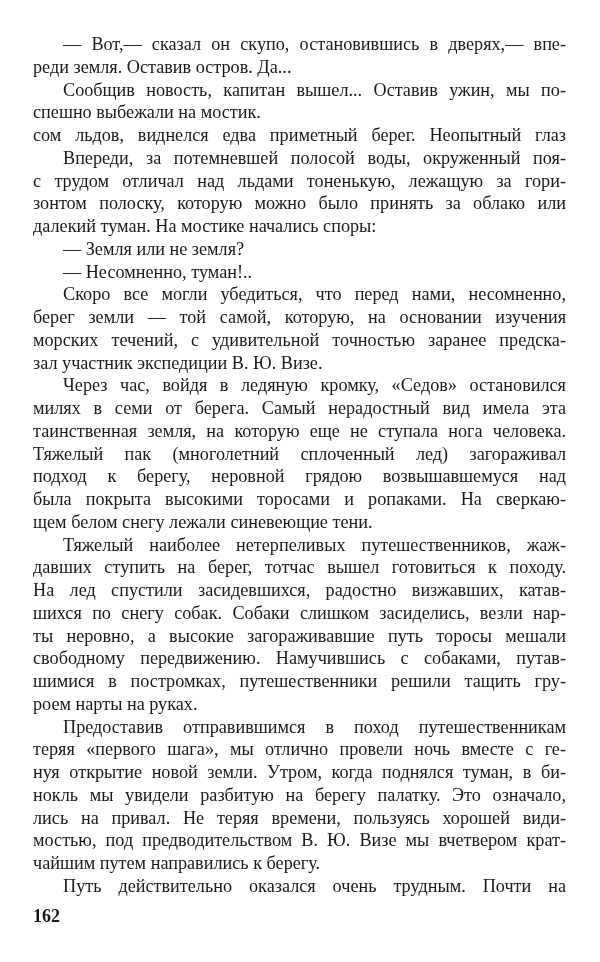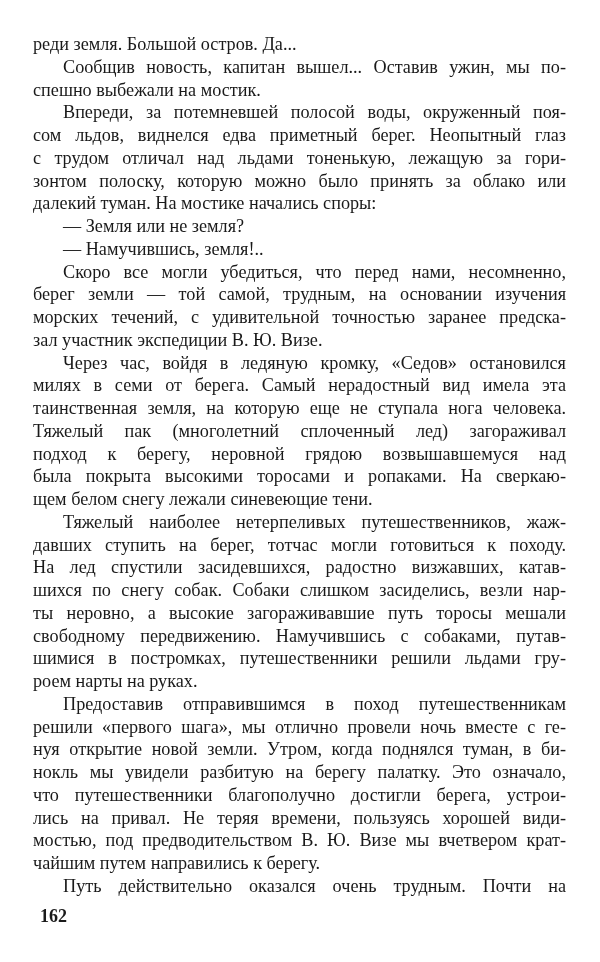--- a/index.html
+++ b/index.html
@@ -8,60 +8,60 @@
     position: absolute; left: 33px; top: 33px; width: 533px;
     font-family: "Liberation Serif", serif; font-size: 18.2px; color: #1a1a1a;
   }
   .line {
     height: 22.75px; line-height: 22.75px; white-space: nowrap;
     text-align: justify; text-align-last: justify; overflow: visible;
   }
   .line.indent { padding-left: 30px; }
   .line.last { text-align-last: left; }
   .pagenum {
-    position: absolute; left: 40px; top: 906px;
+    position: absolute; left: 33px; top: 906px;
     font-family: "Liberation Serif", serif; font-weight: bold; font-size: 18px; color: #1a1a1a;
   }
 </style>
 </head>
 <body>
 
 <div class="page" id="page">
-    <div class="line last">реди земля. Большой остров. Да...</div>
+    <div class="line indent">— Вот,— сказал он скупо, остановившись в дверях,— впе-</div>
+    <div class="line last">реди земля. Оставив остров. Да...</div>
     <div class="line indent">Сообщив новость, капитан вышел... Оставив ужин, мы по-</div>
     <div class="line last">спешно выбежали на мостик.</div>
+    <div class="line">сом льдов, виднелся едва приметный берег. Неопытный глаз</div>
     <div class="line indent">Впереди, за потемневшей полосой воды, окруженный поя-</div>
-    <div class="line">сом льдов, виднелся едва приметный берег. Неопытный глаз</div>
     <div class="line">с трудом отличал над льдами тоненькую, лежащую за гори-</div>
     <div class="line">зонтом полоску, которую можно было принять за облако или</div>
     <div class="line last">далекий туман. На мостике начались споры:</div>
     <div class="line indent last">— Земля или не земля?</div>
-    <div class="line indent last">— Намучившись, земля!..</div>
+    <div class="line indent last">— Несомненно, туман!..</div>
     <div class="line indent">Скоро все могли убедиться, что перед нами, несомненно,</div>
-    <div class="line">берег земли — той самой, трудным, на основании изучения</div>
+    <div class="line">берег земли — той самой, которую, на основании изучения</div>
     <div class="line">морских течений, с удивительной точностью заранее предска-</div>
     <div class="line last">зал участник экспедиции В. Ю. Визе.</div>
     <div class="line indent">Через час, войдя в ледяную кромку, «Седов» остановился</div>
     <div class="line">милях в семи от берега. Самый нерадостный вид имела эта</div>
     <div class="line">таинственная земля, на которую еще не ступала нога человека.</div>
     <div class="line">Тяжелый пак (многолетний сплоченный лед) загораживал</div>
     <div class="line">подход к берегу, неровной грядою возвышавшемуся над</div>
     <div class="line">была покрыта высокими торосами и ропаками. На сверкаю-</div>
     <div class="line last">щем белом снегу лежали синевеющие тени.</div>
     <div class="line indent">Тяжелый наиболее нетерпеливых путешественников, жаж-</div>
-    <div class="line">давших ступить на берег, тотчас могли готовиться к походу.</div>
+    <div class="line">давших ступить на берег, тотчас вышел готовиться к походу.</div>
     <div class="line">На лед спустили засидевшихся, радостно визжавших, катав-</div>
     <div class="line">шихся по снегу собак. Собаки слишком засиделись, везли нар-</div>
     <div class="line">ты неровно, а высокие загораживавшие путь торосы мешали</div>
     <div class="line">свободному передвижению. Намучившись с собаками, путав-</div>
-    <div class="line">шимися в постромках, путешественники решили льдами гру-</div>
+    <div class="line">шимися в постромках, путешественники решили тащить гру-</div>
     <div class="line last">роем нарты на руках.</div>
     <div class="line indent">Предоставив отправившимся в поход путешественникам</div>
-    <div class="line">решили «первого шага», мы отлично провели ночь вместе с ге-</div>
+    <div class="line">теряя «первого шага», мы отлично провели ночь вместе с ге-</div>
     <div class="line">нуя открытие новой земли. Утром, когда поднялся туман, в би-</div>
     <div class="line">нокль мы увидели разбитую на берегу палатку. Это означало,</div>
-    <div class="line">что путешественники благополучно достигли берега, устрои-</div>
     <div class="line">лись на привал. Не теряя времени, пользуясь хорошей види-</div>
     <div class="line">мостью, под предводительством В. Ю. Визе мы вчетвером крат-</div>
     <div class="line last">чайшим путем направились к берегу.</div>
     <div class="line indent">Путь действительно оказался очень трудным. Почти на</div>
   </div>
 <div class="pagenum">162</div>
 
 </body></html>

